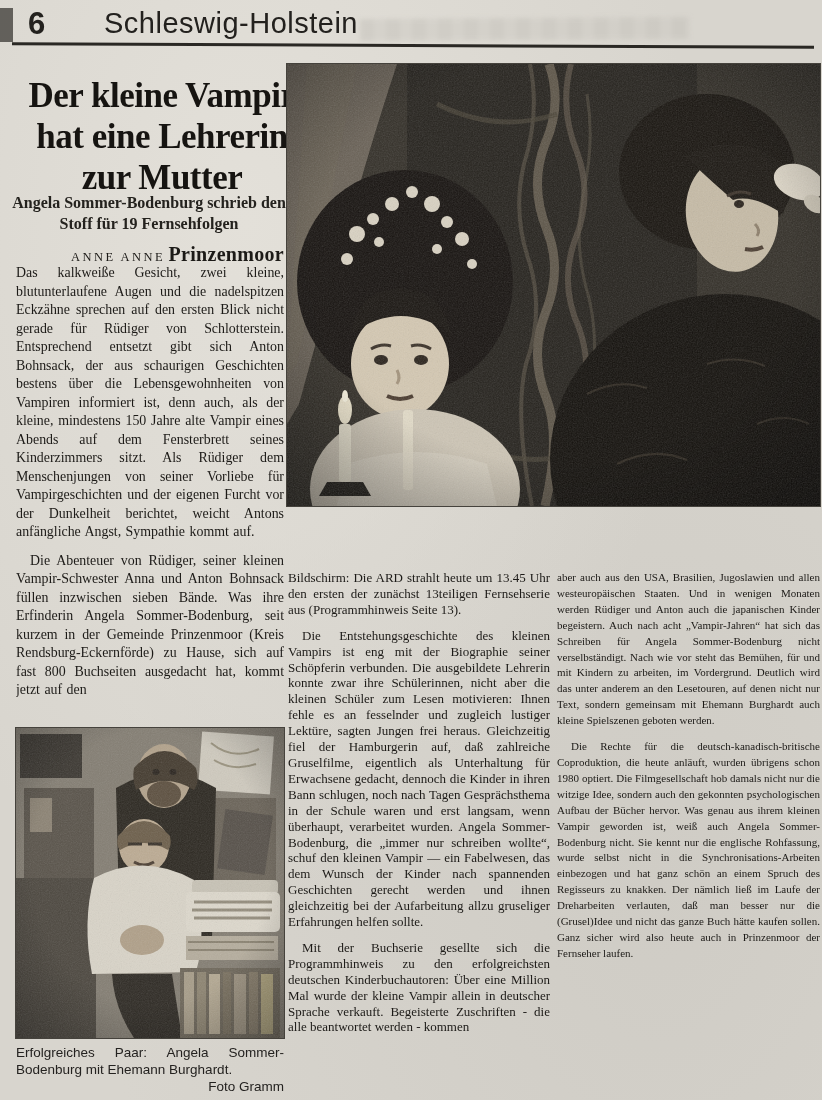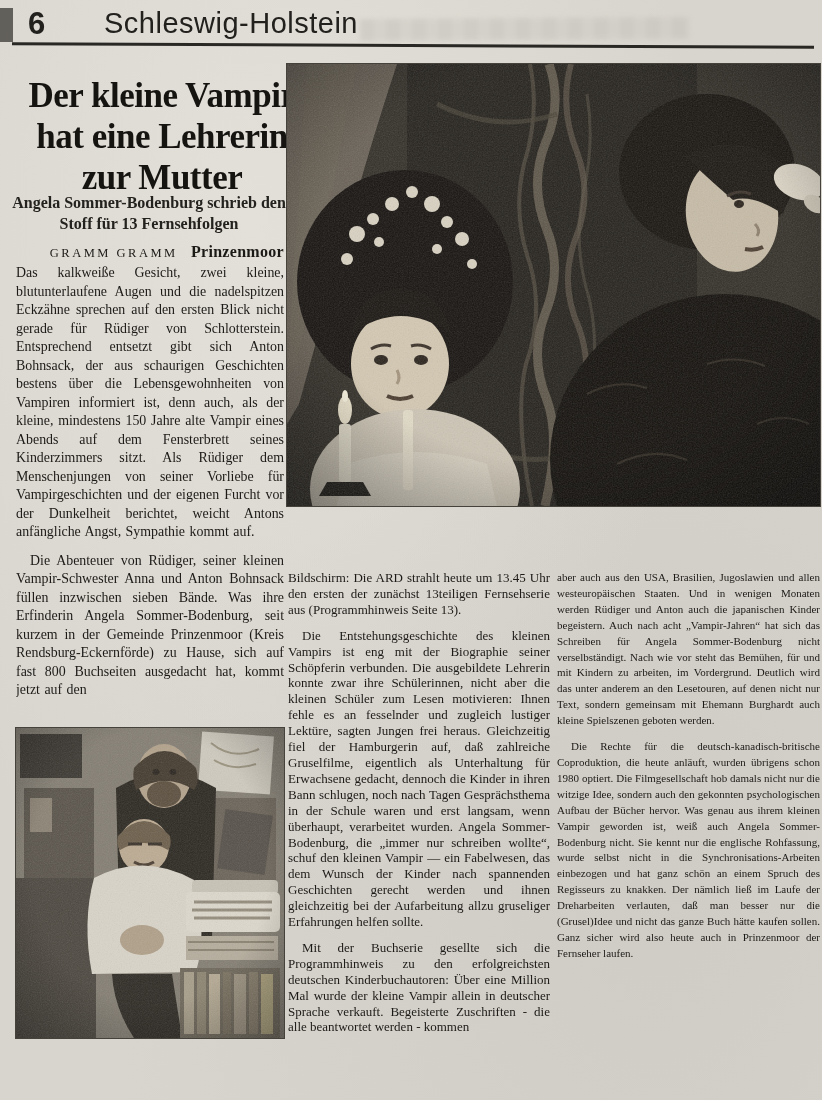--- a/index.html
+++ b/index.html
@@ -24,21 +24,21 @@
     background:repeating-linear-gradient(90deg,#c4c1ba 0 14px,#cdcac3 14px 26px);
     opacity:.5;filter:blur(2px);transform:rotate(-.4deg);}
   
   .headline{position:absolute;left:12px;top:64px;width:276px;text-align:center;
     font-weight:700;font-size:35px;line-height:1.17;letter-spacing:-.5px;color:#161411;}
   .subhead{position:absolute;left:10px;top:193px;width:278px;text-align:center;
     font-weight:700;font-size:16px;line-height:1.3;color:#24221e;}
   .byline{position:absolute;left:14px;top:243px;width:270px;text-align:right;
     font-size:13px;white-space:nowrap;}
   .byline .author{letter-spacing:2.5px;font-size:12.5px;}
-  .byline .place{font-weight:700;font-size:16px;margin-left:10px;letter-spacing:.3px;}
+  .byline .place{font-weight:700;font-size:20px;letter-spacing:.3px;}
   
   .bodytext p{margin:0;text-align:justify;}
   .bodytext p + p{text-indent:14px;margin-top:10px;}
   .col1{position:absolute;left:16px;top:264px;width:268px;height:460px;overflow:hidden;
     font-size:13.9px;line-height:18.5px;word-spacing:1px;}
   .col2{position:absolute;left:288px;top:570px;width:262px;height:528px;overflow:hidden;
     font-size:13px;line-height:15.9px;}
   .col3{position:absolute;left:557px;top:570px;width:263px;height:528px;overflow:hidden;
     font-size:11px;line-height:15.9px;}
   
@@ -58,23 +58,23 @@
 
 <div class="page">
 
   <div class="scan-mark"></div>
   <div class="hdr-num">6</div>
   <div class="hdr-title">Schleswig-Holstein</div>
   <div class="ghost"></div>
   <div class="hdr-rule"></div>
 
   <h1 class="headline" style="margin:12px;">Der kleine Vampir hat eine Lehrerin zur Mutter</h1>
-  <div class="subhead">Angela Sommer-Bodenburg schrieb den Stoff für 13 Fernsehfolgen</div>
+  <div class="subhead">Angela Sommer-Bodenburg schrieb den Stoff für 19 Fernsehfolgen</div>
   <div class="byline">
-    <span class="author">GRAMM GRAMM</span>
+    <span class="author">ANNE ANNE</span>
     <span class="place">Prinzenmoor</span>
   </div>
 
   <div class="bodytext col1">
     <p>Das kalkweiße Gesicht, zwei kleine, blutunterlaufene Augen und die nadelspitzen Eckzähne sprechen auf den ersten Blick nicht gerade für Rüdiger von Schlotterstein. Entsprechend entsetzt gibt sich Anton Bohnsack, der aus schaurigen Geschichten bestens über die Lebensgewohnheiten von Vampiren informiert ist, denn auch, als der kleine, mindestens 150 Jahre alte Vampir eines Abends auf dem Fensterbrett seines Kinderzimmers sitzt. Als Rüdiger dem Menschenjungen von seiner Vorliebe für Vampirgeschichten und der eigenen Furcht vor der Dunkelheit berichtet, weicht Antons anfängliche Angst, Sympathie kommt auf.</p>
     <p>Die Abenteuer von Rüdiger, seiner kleinen Vampir-Schwester Anna und Anton Bohnsack füllen inzwischen sieben Bände. Was ihre Erfinderin Angela Sommer-Bodenburg, seit kurzem in der Gemeinde Prinzenmoor (Kreis Rendsburg-Eckernförde) zu Hause, sich auf fast 800 Buchseiten ausgedacht hat, kommt jetzt auf den</p>
   </div>
 
   <figure class="photo photo-main" style="margin:0;">
     <svg viewBox="0 0 533 442" preserveAspectRatio="none">
@@ -238,14 +238,18 @@
           <rect x="207" y="244" width="8" height="62" fill="#79705f"></rect>
         <rect x="218" y="246" width="12" height="60" fill="#9c9280"></rect>
           <rect x="233" y="244" width="9" height="62" fill="#857b69"></rect>
         <rect x="245" y="246" width="12" height="60" fill="#ada27c"></rect>
       </g>
       <rect width="268" height="310" fill="url(#vig2)"></rect>
       <rect width="268" height="310" filter="url(#grain2)" opacity="0.55"></rect>
     </svg>
   </figure>
 
+  <figcaption class="caption caption-small">
+    <span>Erfolgreiches Paar: Angela Sommer-Bodenburg mit Ehemann Burghardt.</span>
+    <span class="credit credit-small">Foto Gramm</span>
+  </figcaption>
 
 </div>
 
 </body></html>

